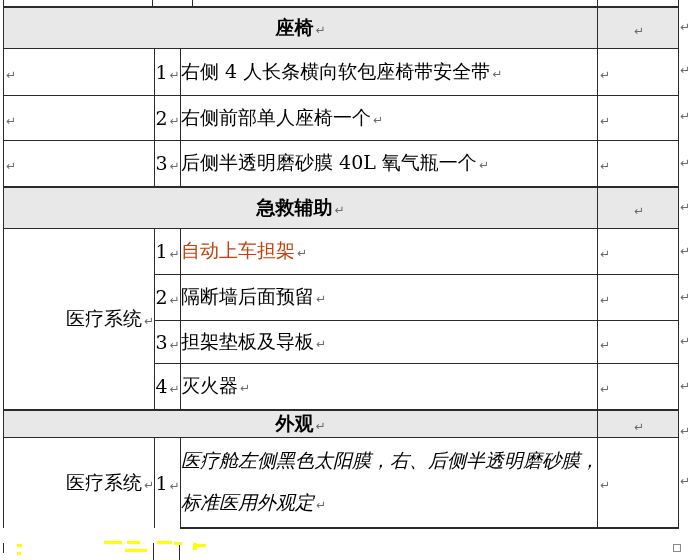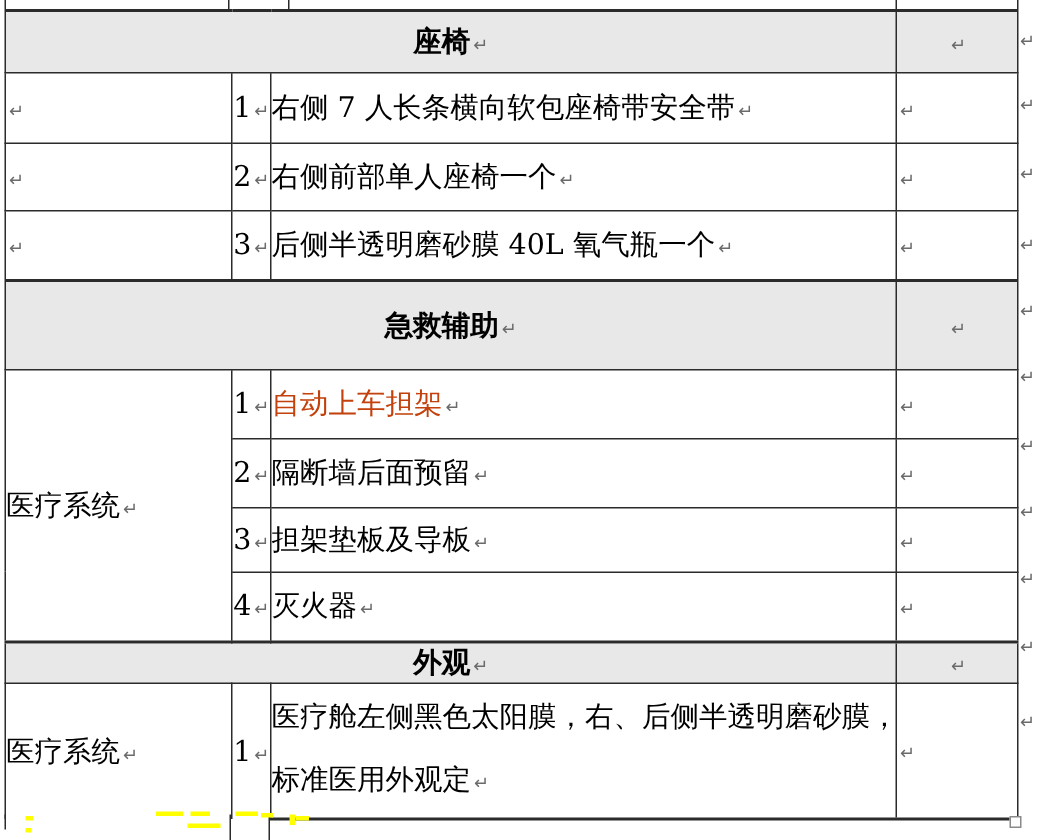--- a/index.html
+++ b/index.html
@@ -14,27 +14,27 @@
   table.spec td{
     border:1px solid #2b2b2b;padding:0;font-size:19px;vertical-align:middle;
     overflow:hidden;white-space:nowrap;
   }
   tr.sliver td{border-top:none;}
   tr.hdr td{
     background:#e8e8e8;border-top:2px solid #2b2b2b;
     text-align:center;font-weight:bold;
   }
   td.left-cell{padding-left:3px;text-align:left;}
-  td.left-label{text-align:left;font-weight:normal;}
+  td.left-label{text-align:right;font-weight:normal;}
   td.num-cell{text-align:center;font-size:18px;}
   td.desc-cell{padding-left:6px;text-align:left;}
   td.end-cell{padding-left:8px;text-align:left;}
   td.hdr-end{padding-left:0;text-align:center;}
   tr.tall td.no-bottom{border-bottom:none;}
-  tr.tall td.thick-bottom{border-bottom:2px solid #2b2b2b;}
+  tr.tall td.thick-bottom{border-bottom:2px solid #2b2b2b;font-style:italic;}
   .line{display:block;line-height:42px;}
   .red{color:#c2410c;}
   .mark{
     font-family:"DejaVu Sans","Liberation Sans",sans-serif;
     font-size:12px;color:#6b6b6b;margin-left:2px;font-weight:normal;
   }
   .out-mark{
     position:absolute;left:680px;width:12px;height:14px;line-height:14px;
     font-family:"DejaVu Sans","Liberation Sans",sans-serif;
     font-size:12px;color:#6b6b6b;
@@ -70,37 +70,37 @@
         <span>座椅</span><span class="mark">↵</span>
       </td>
       <td class="hdr-end">
         <span class="mark">↵</span>
       </td>
     </tr>
 
     <tr style="height:47px">
       <td class="left-cell"><span class="mark">↵</span></td>
       <td class="num-cell"><span>1</span><span class="mark">↵</span></td>
-      <td class="desc-cell"><span>右侧 7 人长条横向软包座椅带安全带</span><span class="mark">↵</span></td>
+      <td class="desc-cell"><span>右侧 4 人长条横向软包座椅带安全带</span><span class="mark">↵</span></td>
       <td class="end-cell"><span class="mark">↵</span></td>
     </tr>
     <tr style="height:45px">
       <td class="left-cell"><span class="mark">↵</span></td>
       <td class="num-cell"><span>2</span><span class="mark">↵</span></td>
       <td class="desc-cell"><span>右侧前部单人座椅一个</span><span class="mark">↵</span></td>
       <td class="end-cell"><span class="mark">↵</span></td>
     </tr>
     <tr style="height:47px">
       <td class="left-cell"><span class="mark">↵</span></td>
       <td class="num-cell"><span>3</span><span class="mark">↵</span></td>
       <td class="desc-cell"><span>后侧半透明磨砂膜 40L 氧气瓶一个</span><span class="mark">↵</span></td>
       <td class="end-cell"><span class="mark">↵</span></td>
     </tr>
 
-    <tr class="hdr" style="height:59px">
+    <tr class="hdr" style="height:41px">
       <td colspan="3">
         <span>急救辅助</span><span class="mark">↵</span>
       </td>
       <td class="hdr-end">
         <span class="mark">↵</span>
       </td>
     </tr>
 
     <tr style="height:46px">
       <td class="left-label" rowspan="4"><span>医疗系统</span><span class="mark">↵</span></td>

